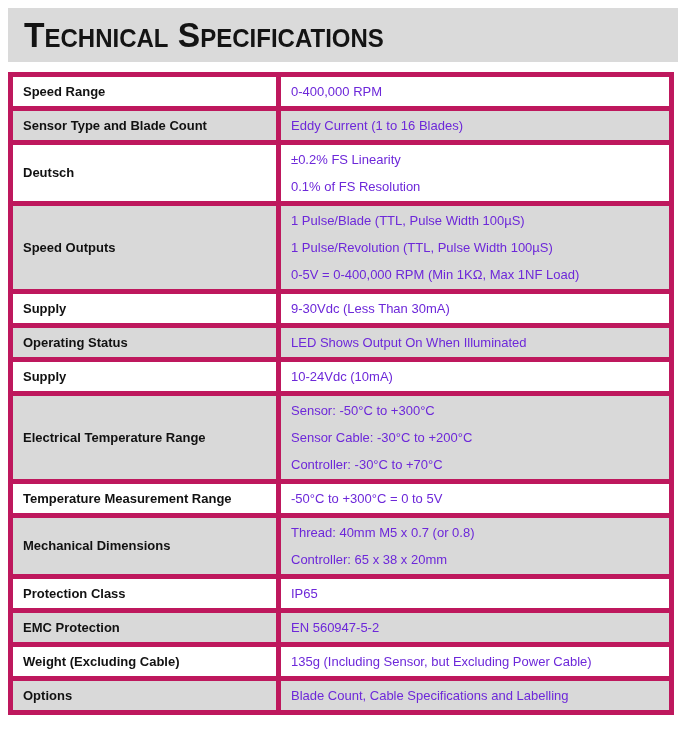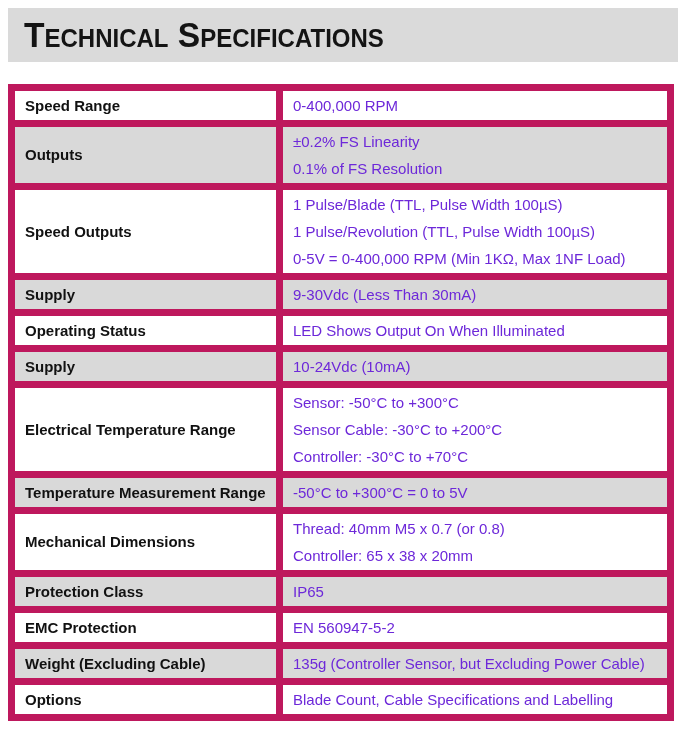--- a/index.html
+++ b/index.html
@@ -11,45 +11,45 @@
     overflow: hidden;
   }
   .page { padding: 8px 6px 0 8px; }
 
   .banner {
     background: #dadada;
     height: 54px;
     display: flex;
     align-items: center;
     padding-left: 16px;
-    margin-bottom: 22px;
+    margin-bottom: 10px;
     width: 670px;
   }
   .banner h1 {
     font-variant: small-caps;
     font-size: 35px;
     font-weight: 600;
     letter-spacing: 0px;
     color: #141414;
     transform: scaleX(0.96);
     transform-origin: left center;
     white-space: nowrap;
   }
 
   table.specs {
     border-collapse: collapse;
     table-layout: fixed;
     width: 666px;
     border: 3px solid #000000;
   }
   table.specs td {
-    border: 7px solid #be185d;
+    border: 5px solid #be185d;
     vertical-align: middle;
     padding: 1px 10px;
-    font-size: 15px;
+    font-size: 13px;
   }
   td.label-cell {
     width: 268px;
     font-weight: bold;
     line-height: 22px;
     color: #111111;
   }
   td.value-cell { line-height: 27px; color: #6d28d9; }
   .value-line { line-height: 27px; white-space: nowrap; }
 
@@ -67,24 +67,30 @@
 
   <table class="specs">
     <tbody id="spec-rows">
   <tr class="spec-row">
     <td class="label-cell">Speed Range</td>
     <td class="value-cell">
             <div class="value-line">0-400,000 RPM</div>
           </td>
   </tr>
 
+  <tr class="spec-row">
+    <td class="label-cell">Sensor Type and Blade Count</td>
+    <td class="value-cell">
+            <div class="value-line">Eddy Current (1 to 16 Blades)</div>
+          </td>
+  </tr>
 
 
   <tr class="spec-row">
-    <td class="label-cell">Outputs</td>
+    <td class="label-cell">Deutsch</td>
     <td class="value-cell">
             <div class="value-line">±0.2% FS Linearity</div>
             <div class="value-line">0.1% of FS Resolution</div>
           </td>
   </tr>
 
   <tr class="spec-row">
     <td class="label-cell">Speed Outputs</td>
     <td class="value-cell">
             <div class="value-line">1 Pulse/Blade (TTL, Pulse Width 100µS)</div>
@@ -149,21 +155,21 @@
   <tr class="spec-row">
     <td class="label-cell">EMC Protection</td>
     <td class="value-cell">
             <div class="value-line">EN 560947-5-2</div>
           </td>
   </tr>
 
   <tr class="spec-row">
     <td class="label-cell">Weight (Excluding Cable)</td>
     <td class="value-cell">
-            <div class="value-line">135g (Controller Sensor, but Excluding Power Cable)</div>
+            <div class="value-line">135g (Including Sensor, but Excluding Power Cable)</div>
           </td>
   </tr>
 
   <tr class="spec-row">
     <td class="label-cell">Options</td>
     <td class="value-cell">
             <div class="value-line">Blade Count, Cable Specifications and Labelling</div>
           </td>
   </tr>
 </tbody>

